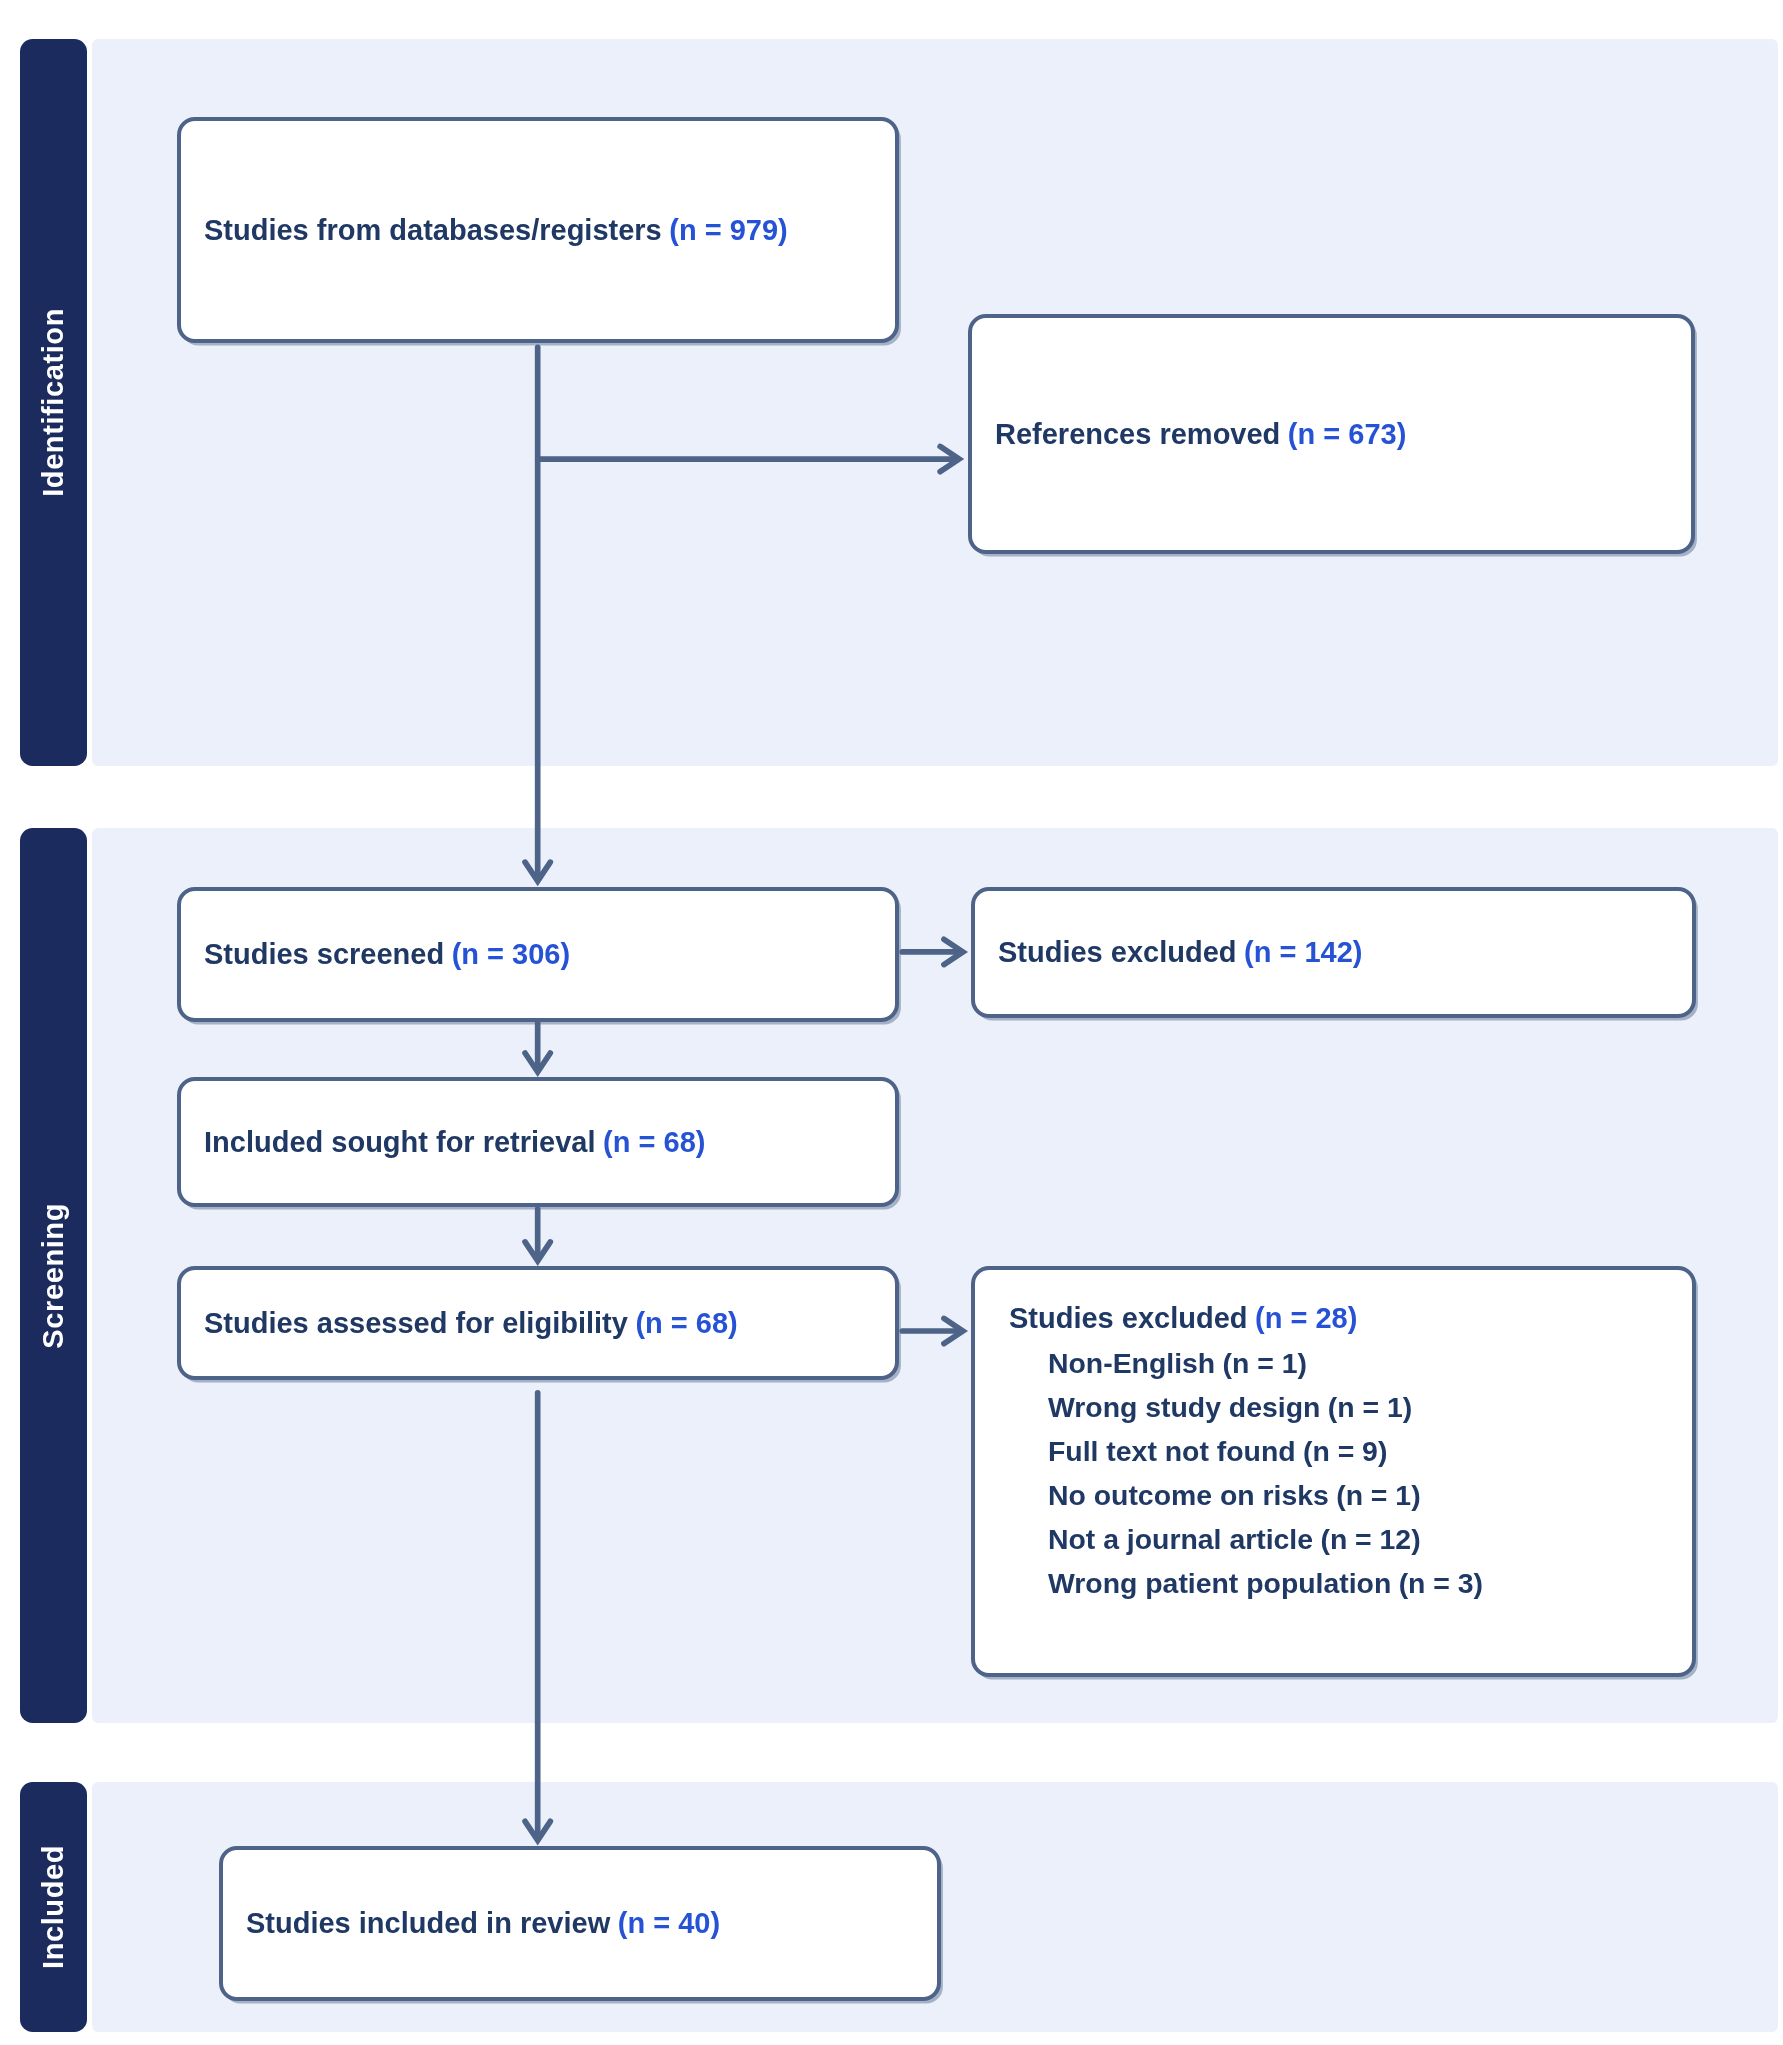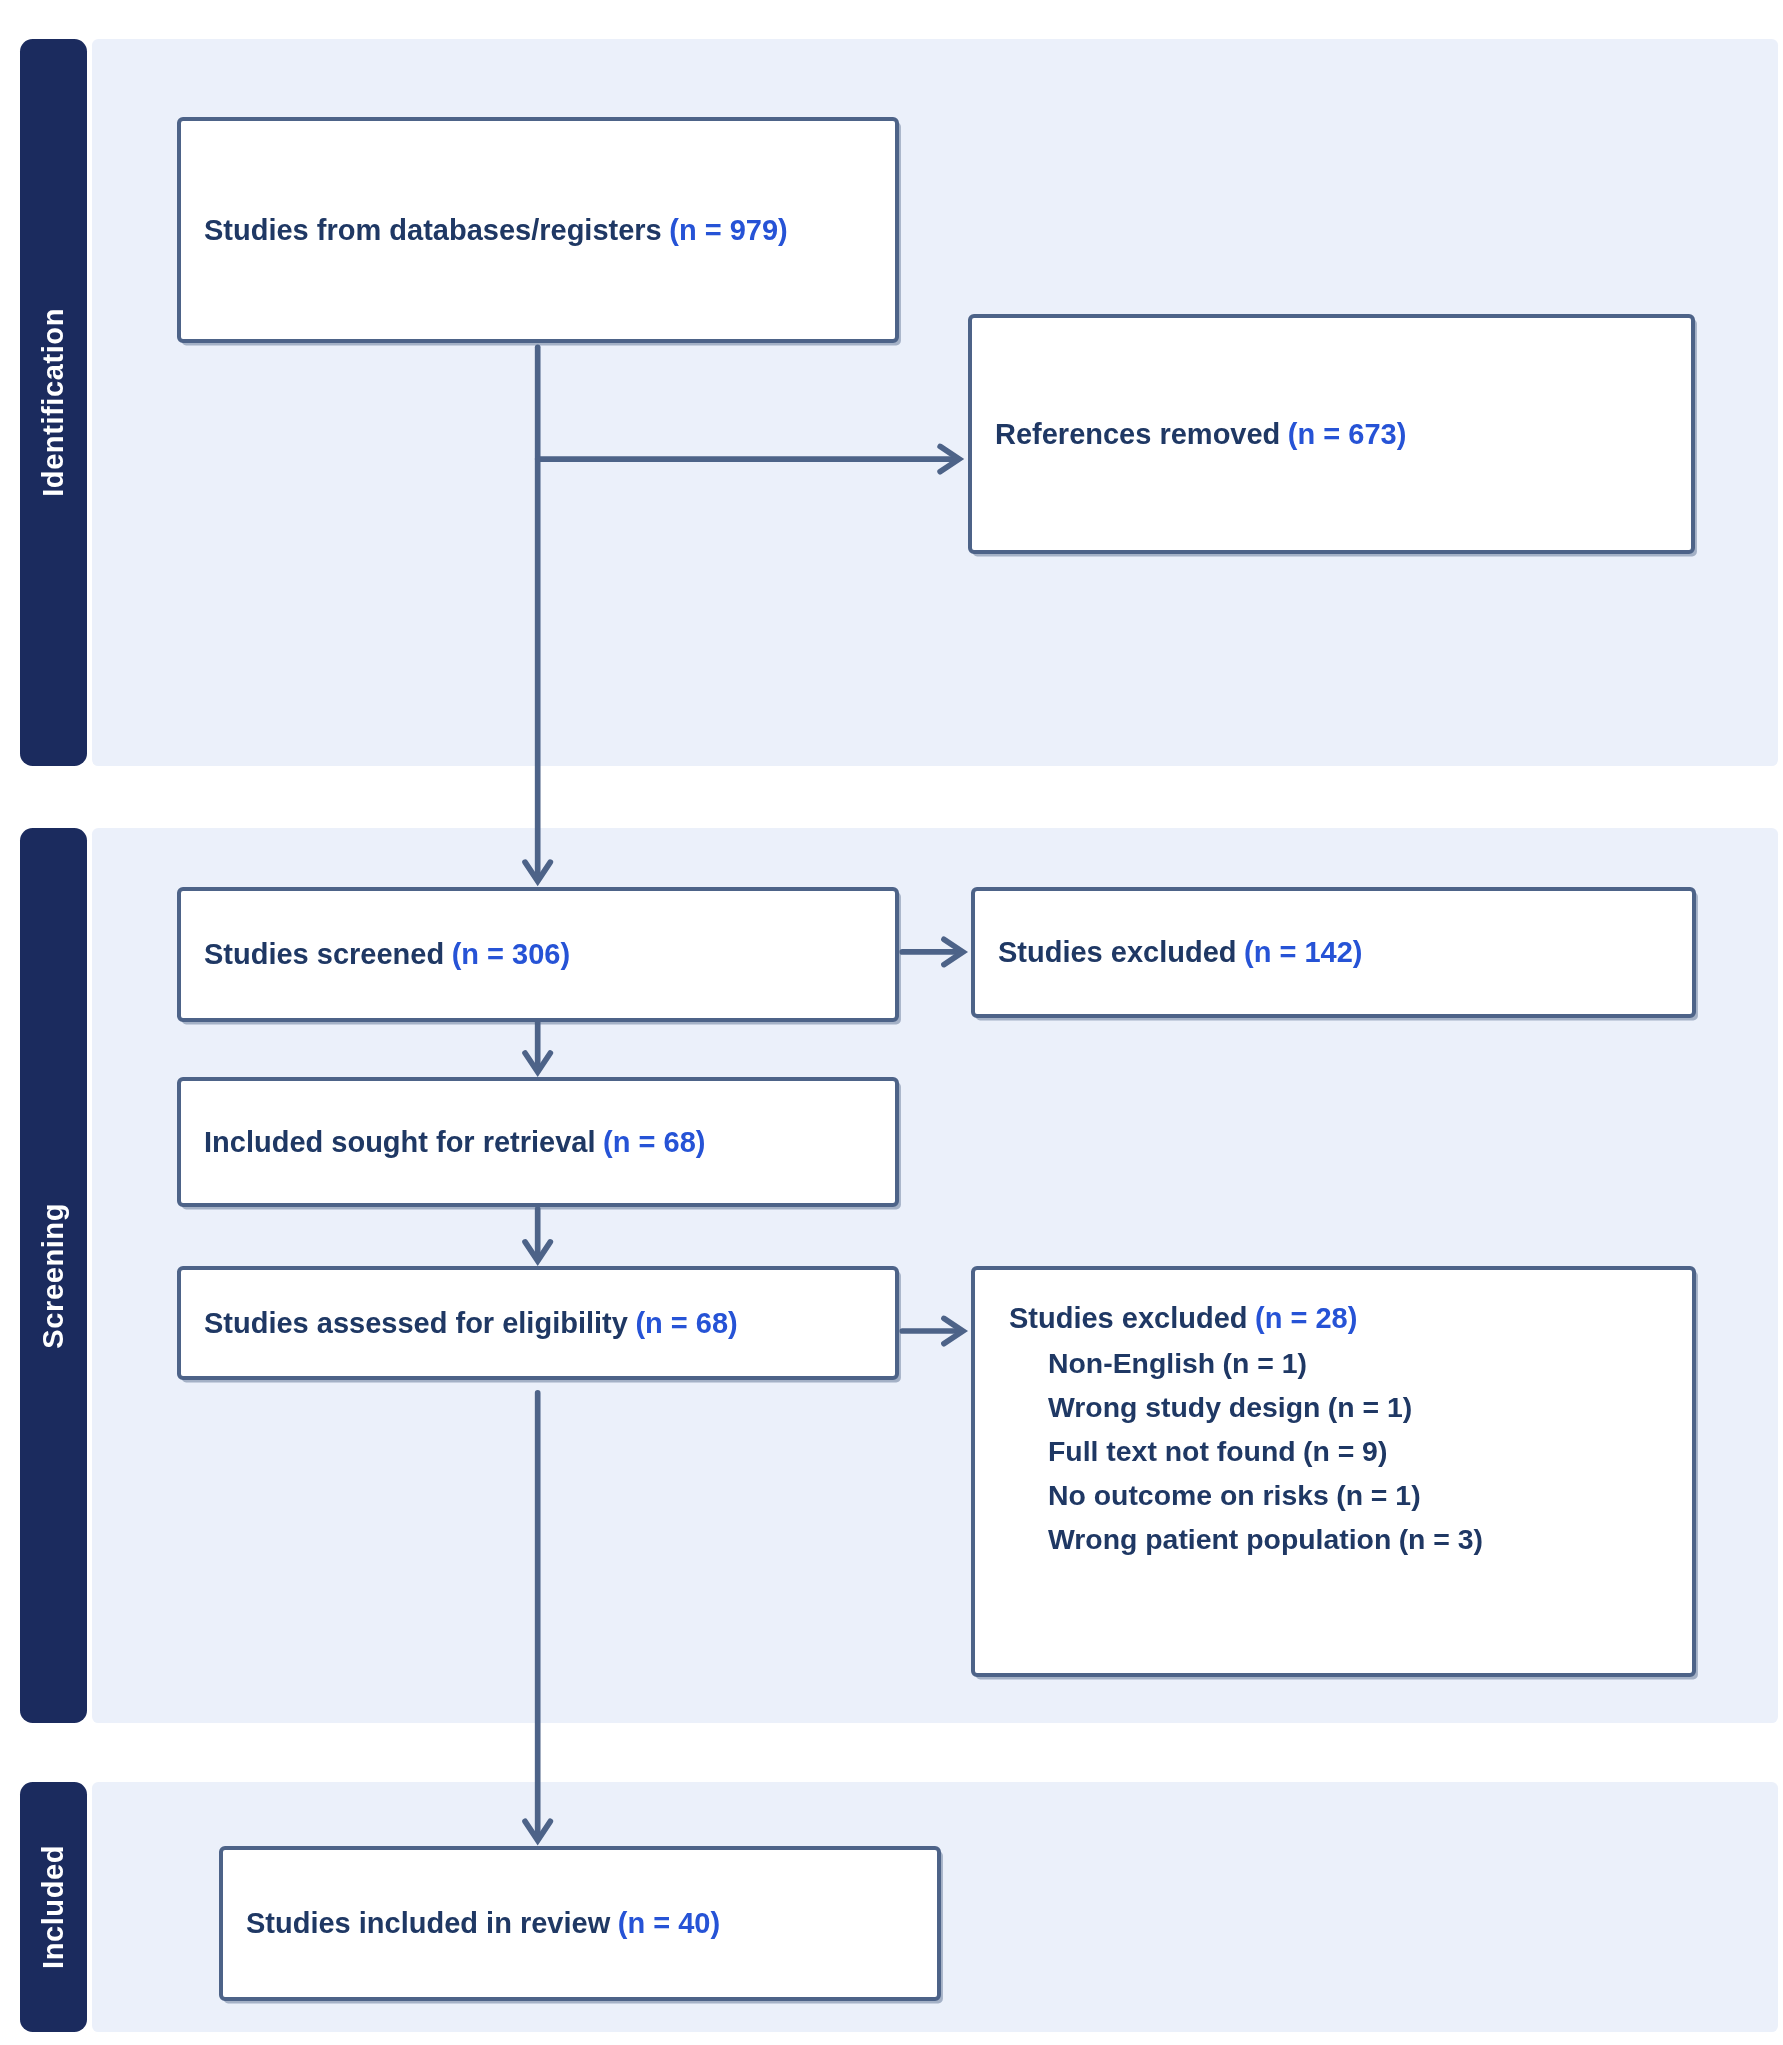--- a/index.html
+++ b/index.html
@@ -41,21 +41,21 @@
     font-size: 29px;
     font-weight: 700;
     letter-spacing: 0.6px;
     white-space: nowrap;
   }
   
   .box {
     position: absolute;
     background: #ffffff;
     border: 4.4px solid #4d6388;
-    border-radius: 6px;
+    border-radius: 18px;
     box-sizing: border-box;
     box-shadow: 3.2px 3.8px 0 -1.3px rgba(77, 99, 136, 0.45);
     display: flex;
     align-items: center;
   }
   .box-line {
     padding-left: 23px;
     padding-right: 11.4px;
     font-size: 29px;
     font-weight: 700;
@@ -184,20 +184,23 @@
       <div class="reason">
         <span>Wrong study design</span><span class="rcount">(n = 1)</span>
       </div>
       <div class="reason">
         <span>Full text not found</span><span class="rcount">(n = 9)</span>
       </div>
       <div class="reason">
         <span>No outcome on risks</span><span class="rcount">(n = 1)</span>
       </div>
       <div class="reason">
+        <span>Not a journal article</span><span class="rcount">(n = 12)</span>
+      </div>
+      <div class="reason">
         <span>Wrong patient population</span><span class="rcount">(n = 3)</span>
       </div>
     </div>
   </div>
 
   <div class="box" style="left:177px; top:1846px; width:722px; height:155px;margin-left:42px;">
     <div class="box-line">
       <span>Studies included in review</span><span class="count">(n = 40)</span>
     </div>
   </div>

